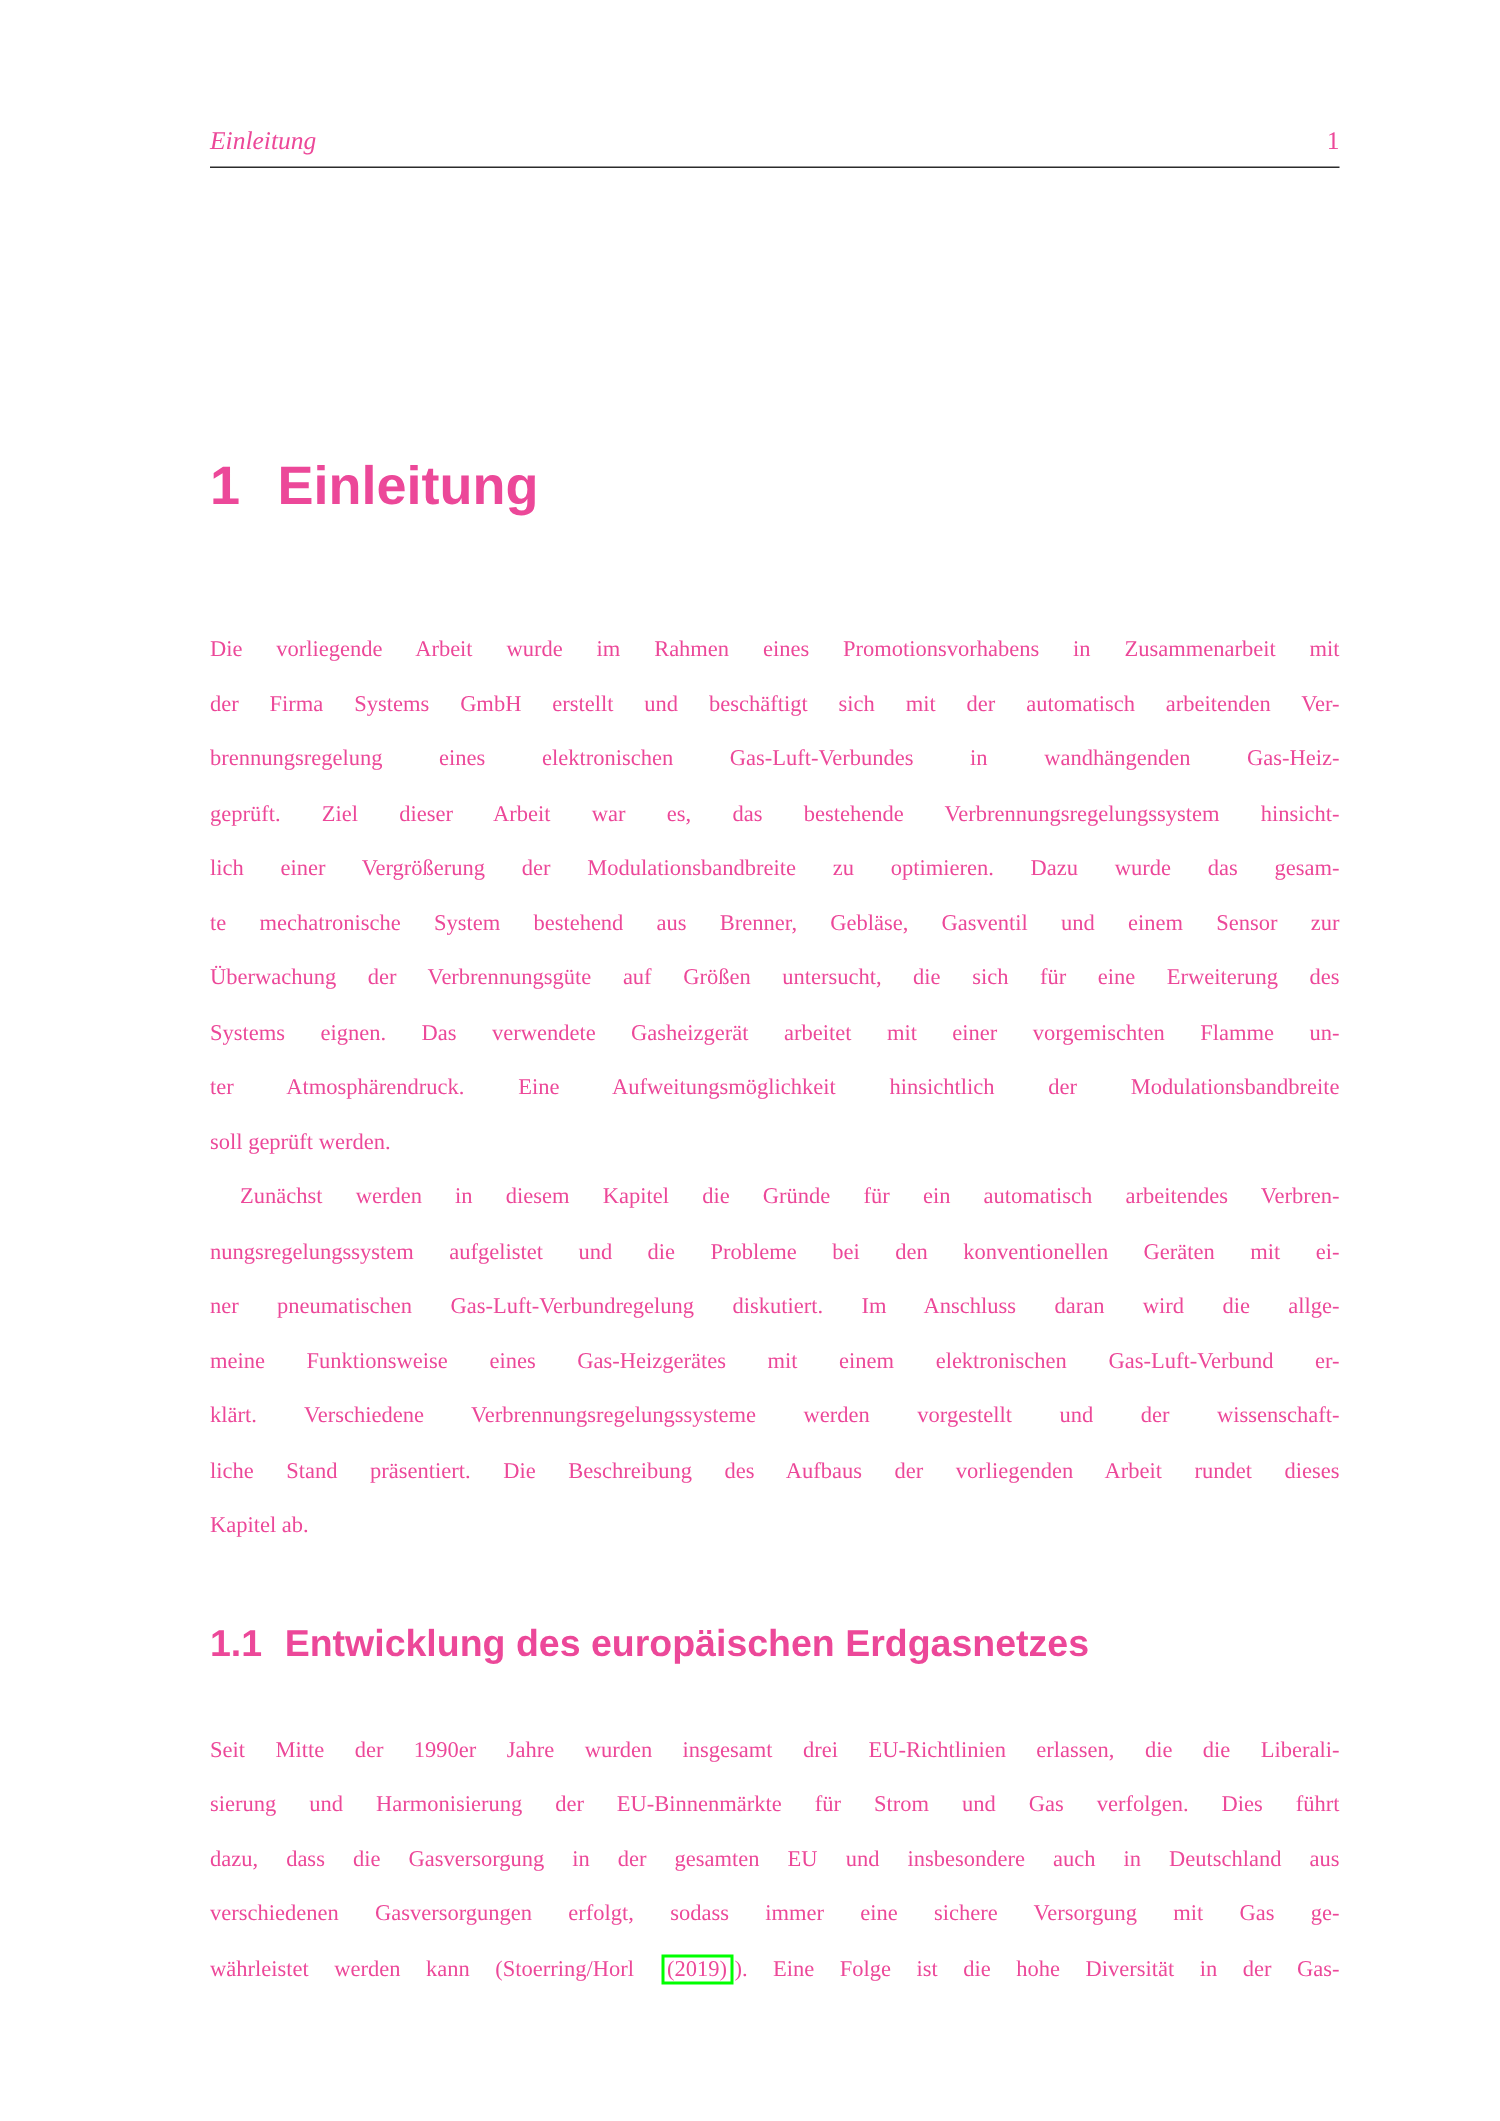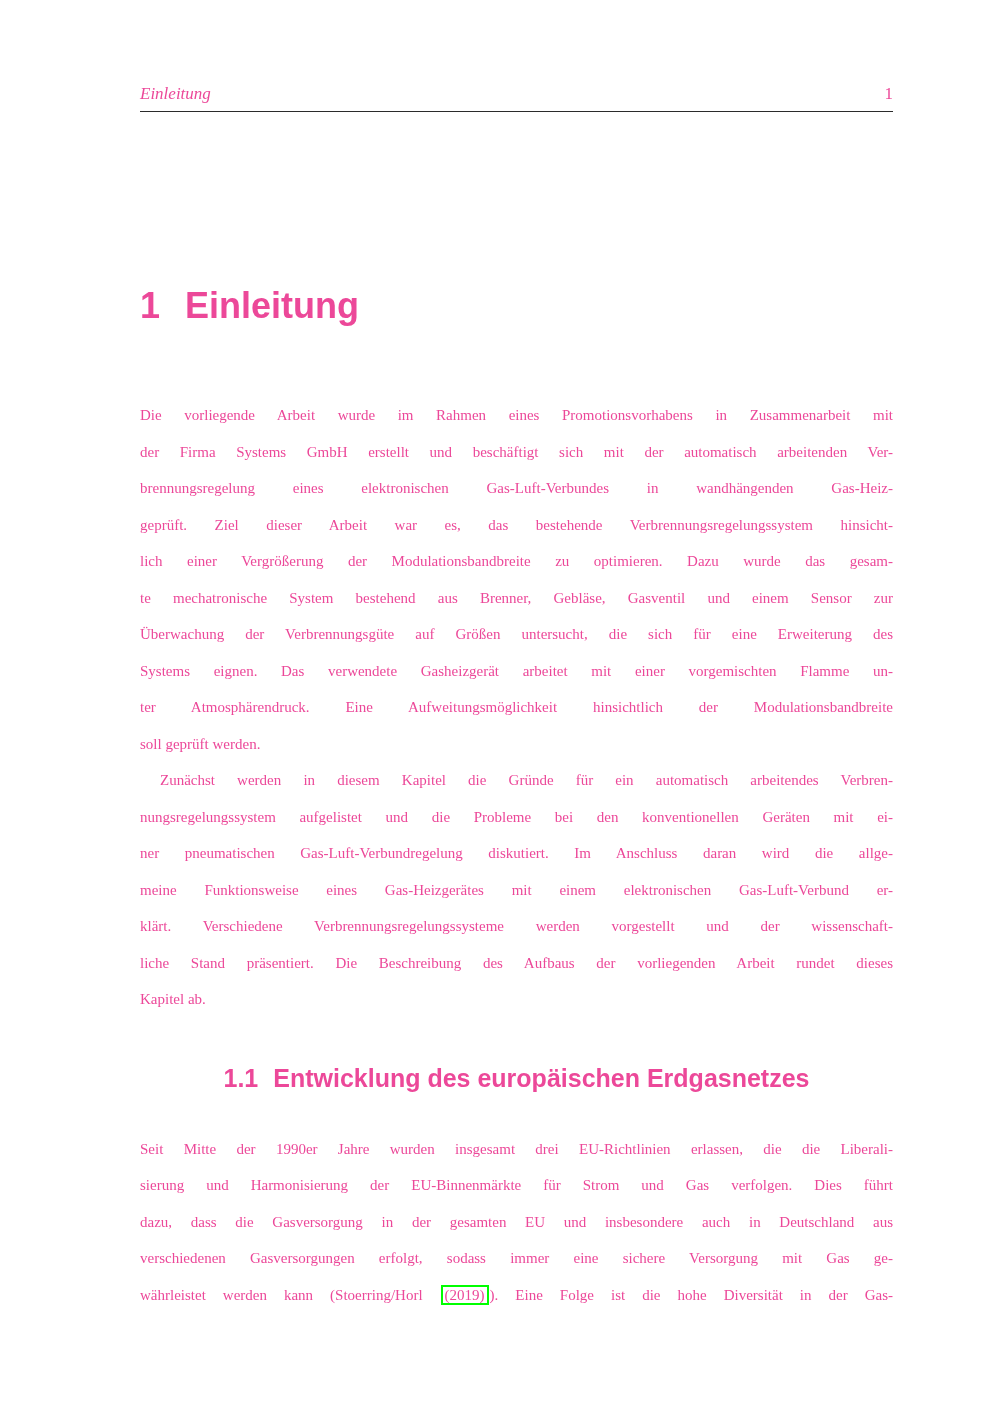--- a/index.html
+++ b/index.html
@@ -31,21 +31,21 @@
   .running-title {
     font-style: italic;
   }
   .page-number {
     font-style: normal;
   }
   .col {
     position: absolute;
     left: 140px;
     width: 753px;
-    top: 285px;
+    top: 303px;
   }
   h1.chapter {
     margin: 0;
     font-family: "Liberation Sans", sans-serif;
     font-weight: bold;
     font-size: 36px;
     line-height: 42px;
     letter-spacing: 0px;
   }
   h1.chapter .chapter-number {
@@ -69,21 +69,20 @@
   }
   .line.indent {
     text-indent: 20px;
   }
   h2.section {
     margin: 45px 0 0 0;
     font-family: "Liberation Sans", sans-serif;
     font-weight: bold;
     font-size: 25px;
     line-height: 30px;
-    text-align: center;
   }
   h2.section .section-number {
     margin-right: 15px;
   }
   .section-body {
     margin-top: 38px;
   }
   .cite-link {
     border: 2px solid #00ff00;
     padding: 0 2px;

